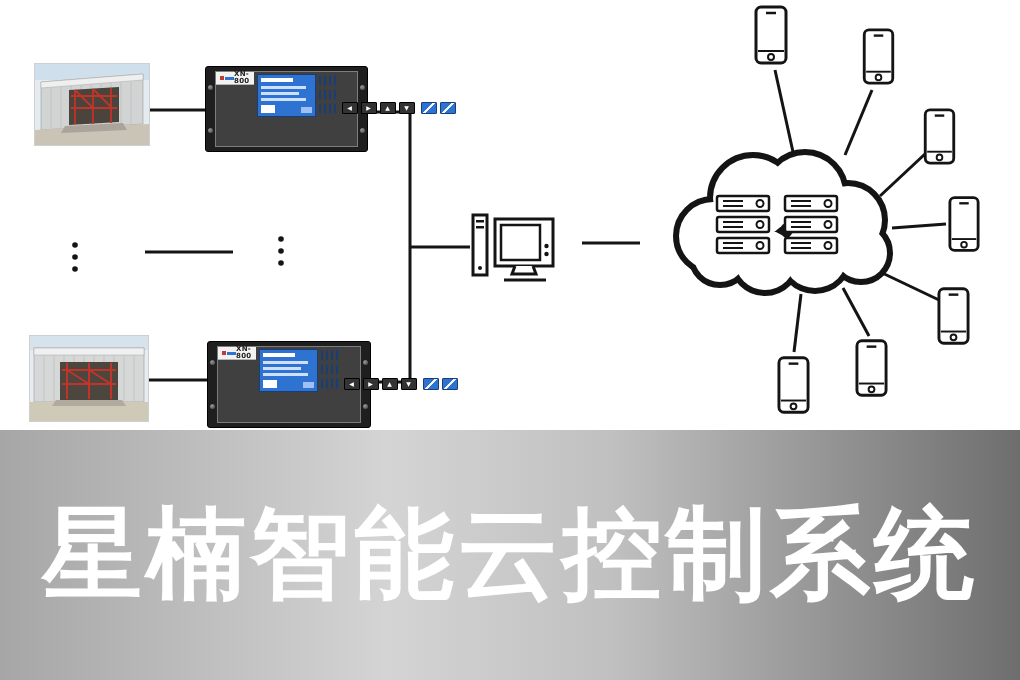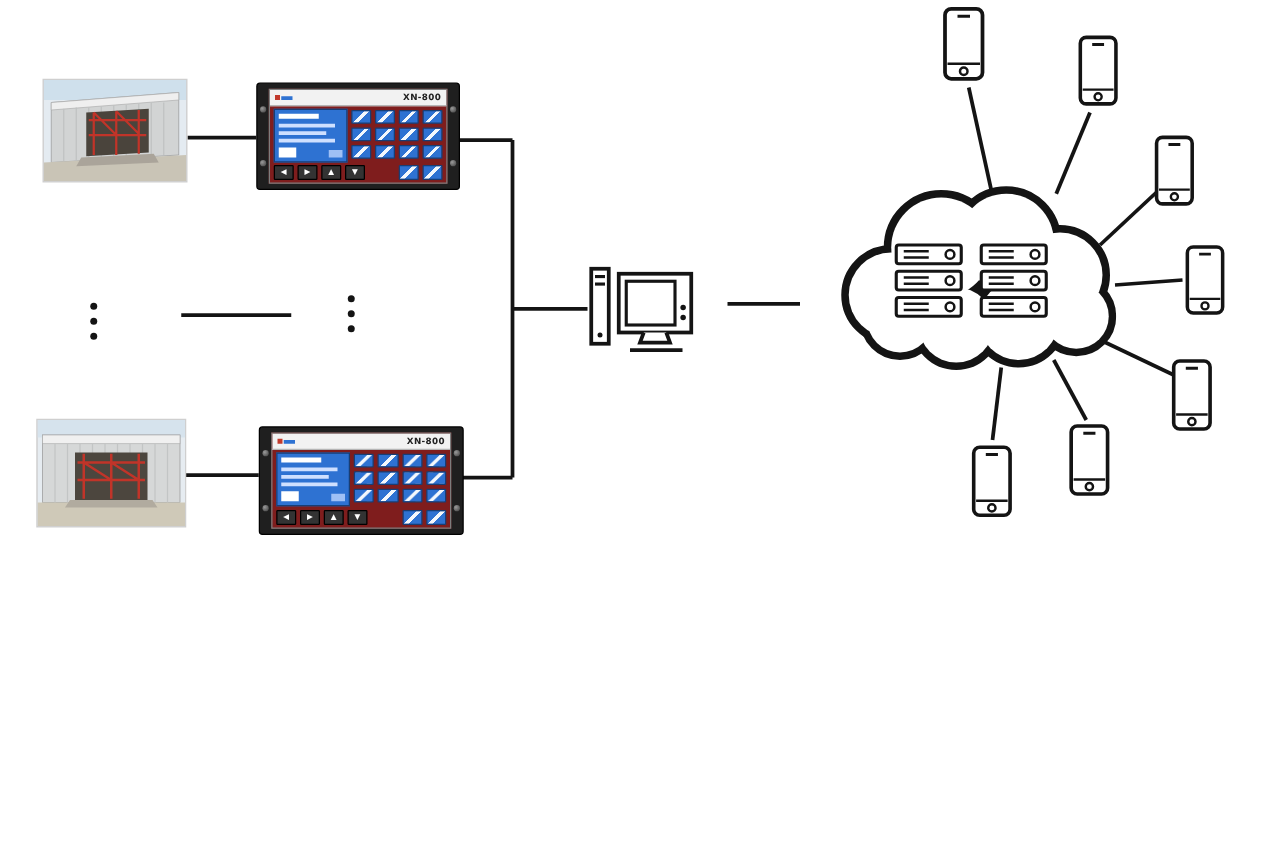--- a/index.html
+++ b/index.html
@@ -17,21 +17,21 @@
 
   
   .controller{position:absolute;z-index:2;background:#1f1f1f;border:1px solid #000;border-radius:3px;}
   .ctrl1{left:205px;top:66px;width:161px;height:84px;}
   .ctrl2{left:207px;top:341px;width:162px;height:85px;}
   .screw{position:absolute;width:5px;height:5px;border-radius:50%;
          background:radial-gradient(circle at 35% 35%,#9a9a9a,#3a3a3a);}
   .s-tl{left:2px;top:18px;} .s-bl{left:2px;bottom:18px;}
   .s-tr{right:2px;top:18px;} .s-br{right:2px;bottom:18px;}
   .ctrl-face{position:absolute;left:9px;right:9px;top:4px;bottom:4px;
-             background:#7f1d1d;border:1px solid #7d7d7d;display:flex;flex-direction:column;}
+             background:#404040;border:1px solid #7d7d7d;display:flex;flex-direction:row;}
   .ctrl-header{height:12px;flex:0 0 12px;background:#f2f2f2;border-bottom:1px solid #b5b5b5;
                display:flex;justify-content:space-between;align-items:center;padding:0 4px;}
   .brand-logo{display:flex;gap:1px;align-items:center;}
   .logo-a{width:4px;height:4px;background:#c23a2d;}
   .logo-b{width:9px;height:3px;background:#2e72d2;}
   .ctrl-model{font-size:7px;line-height:7px;font-weight:bold;color:#222;letter-spacing:.3px;}
   .ctrl-body{flex:1;display:flex;padding:2px 3px 1px 3px;gap:3px;}
   .ctrl-screen{width:57px;height:41px;background:#2e72d2;border:1px solid #183e75;position:relative;flex:0 0 auto;}
   .scr{position:absolute;}
   .scr-a{top:3px;left:3px;width:32px;height:4px;background:#ffffff;}
@@ -358,14 +358,17 @@
   </div>
   <div class="phone p7">
     <svg viewBox="0 0 34 60">
         <rect x="2" y="2" width="30" height="56" rx="5" fill="#fff" stroke="#141414" stroke-width="3"></rect>
         <path d="M12,8 H22" stroke="#141414" stroke-width="2.5"></path>
         <path d="M4,46 H30" stroke="#141414" stroke-width="2"></path>
         <circle cx="17" cy="52" r="3" fill="none" stroke="#141414" stroke-width="2"></circle>
       </svg>
   </div>
 
+  <div class="banner">
+    <div class="banner-title">星楠智能云控制系统</div>
+  </div>
 
 </div>
 
 </body></html>

